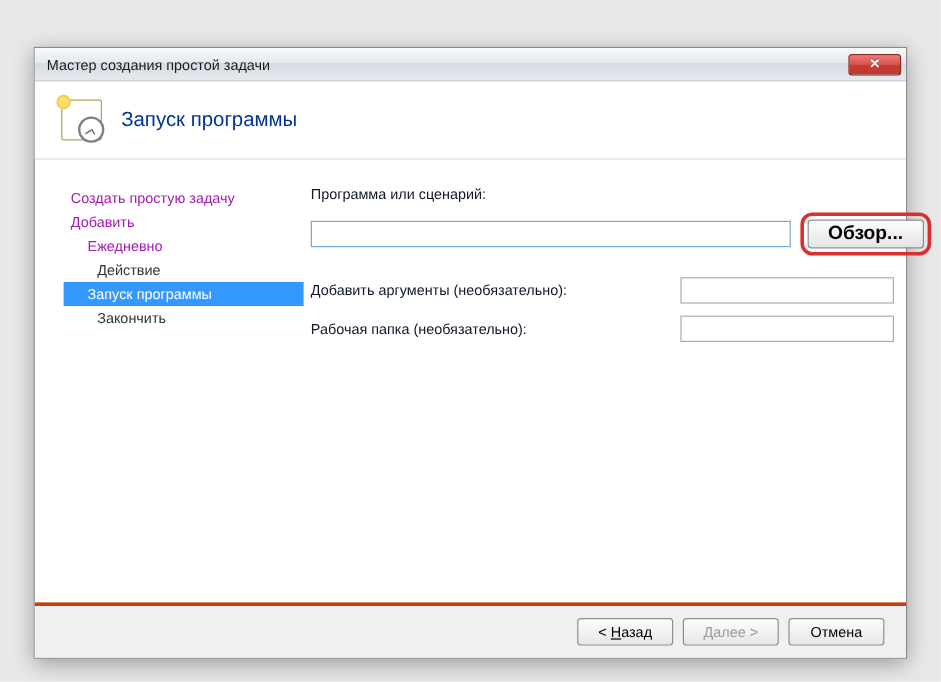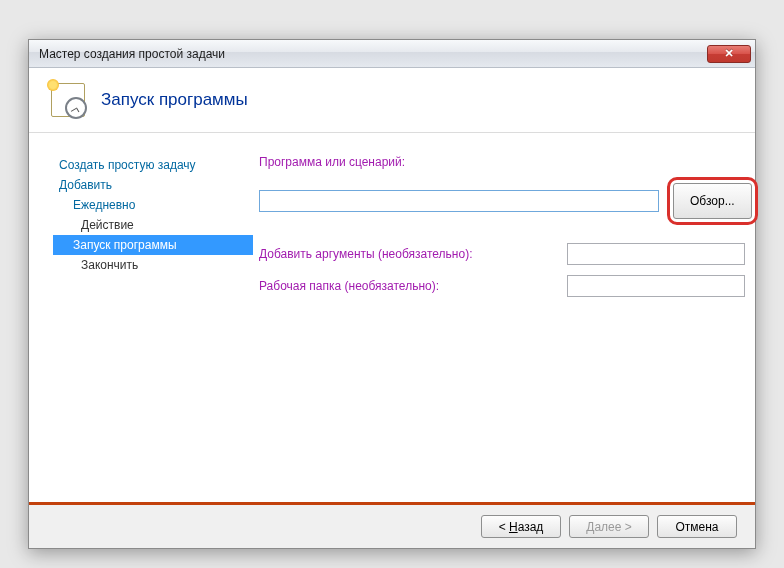--- a/index.html
+++ b/index.html
@@ -111,67 +111,68 @@
     padding: 22px 24px 0 24px;
     gap: 0;
     height: 350px;
   }
   .nav {
     width: 200px;
     flex-shrink: 0;
   }
   .nav-item {
     padding: 3px 6px;
-    color: #0369a1;
+    color: #a21caf;
     cursor: pointer;
     font-size: 12px;
   }
   .nav-item.sub { padding-left: 20px; }
   .nav-item.dim { color: #333; cursor: default; margin-left: 22px; }
   .nav-item.active {
     background: #3399ff;
     color: #fff;
   }
   .form {
     flex: 1;
     padding-left: 6px;
   }
   .form-row {
     display: flex;
     align-items: center;
     margin-bottom: 10px;
     gap: 8px;
   }
   .form-label {
-    color: #a21caf;
+    color: #0f172a;
     font-size: 12px;
   }
   .input-text {
     height: 22px;
     border: 1px solid #abadb3;
     padding: 2px 4px;
     font-size: 12px;
     background: #fff;
   }
   .program-input { width: 400px; border-color: #6fa8dc; }
   .small-input { width: 178px; }
   .browse-wrap {
     display: inline-flex;
     border: 3px solid #d9302c;
     border-radius: 10px;
     padding: 3px;
   }
   .browse-btn {
-    height: 36px;
+    height: 24px;
     padding: 0 16px;
     background: linear-gradient(to bottom, #fdfdfd, #e4e4e4);
     border: 1px solid #8e8f8f;
     border-radius: 3px;
-    font-size: 12px;
-    cursor: pointer;
+    font-size: 16px;
+    cursor: pointer;
+    font-weight: bold;
   }
   .footer {
     position: absolute;
     bottom: 0; left: 0; right: 0;
     height: 46px;
     background: #f0f0f0;
     border-top: 3px solid #c2410c;
     display: flex;
     justify-content: flex-end;
     align-items: center;

